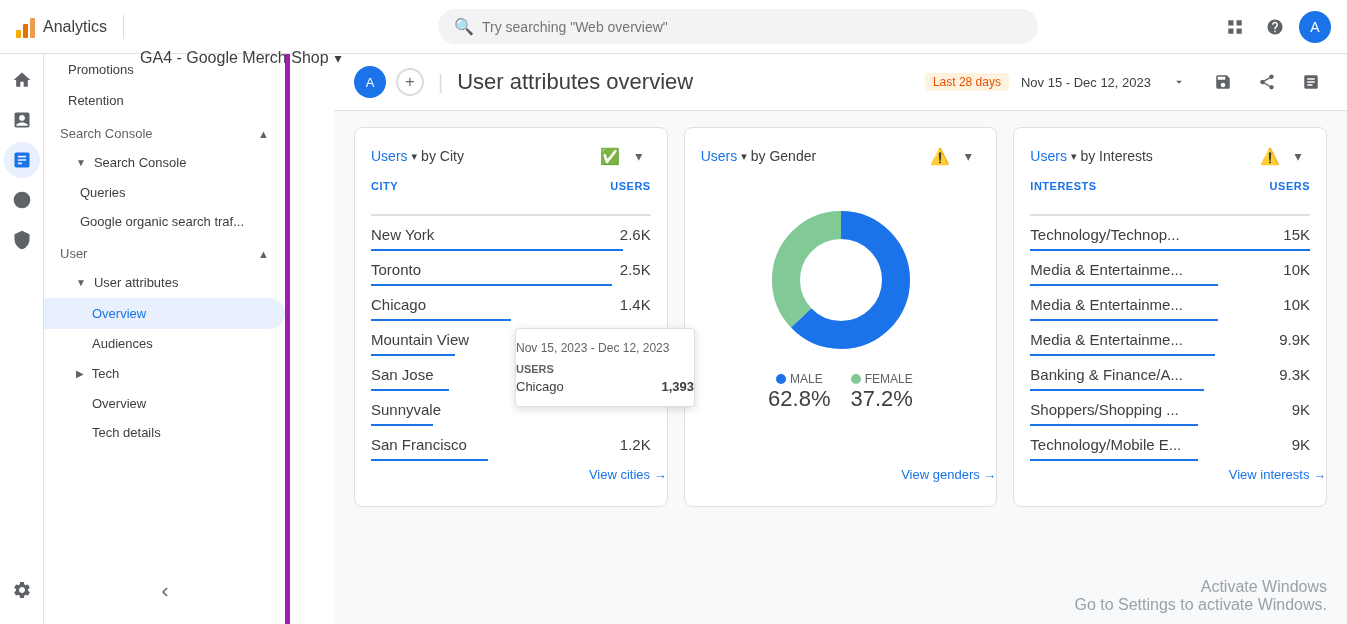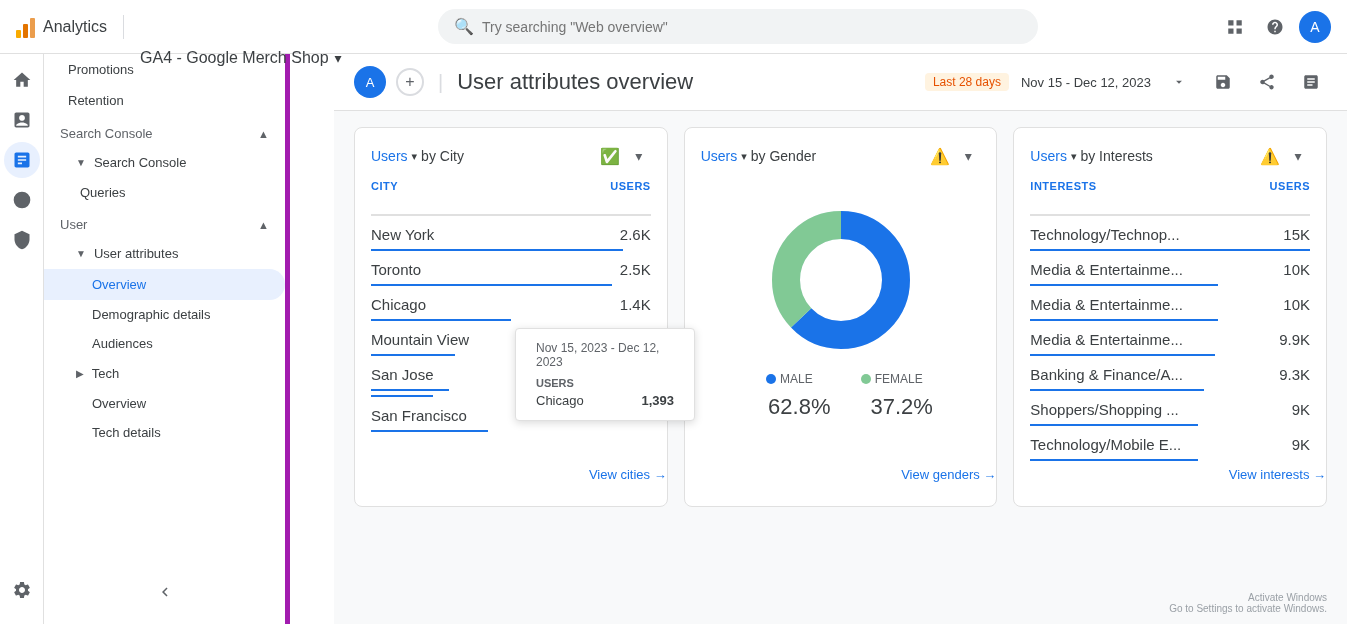--- a/index.html
+++ b/index.html
@@ -292,53 +292,52 @@
       display: flex;
       gap: 20px;
       margin-top: 12px;
       font-size: 13px;
     }
 
     .legend-item {
       display: flex;
       flex-direction: column;
       align-items: center;
-      gap: 8px;
+      gap: 0;
     }
 
     .legend-dot {
       width: 10px;
       height: 10px;
       border-radius: 50%;
     }
 
     .legend-label {
       display: flex;
       align-items: center;
       gap: 4px;
       font-size: 12px;
       color: #5f6368;
     }
 
     .legend-value {
       font-size: 22px;
       font-weight: 400;
       color: #3c4043;
-      margin-left: 20px;
     }
 
     
     .tooltip-popup {
       position: absolute;
       top: 200px;
       left: 160px;
       background: #fff;
       border: 1px solid #e0e0e0;
       border-radius: 4px;
-      padding: 12px 20px;
+      padding: 12px 0;
       box-shadow: 0 2px 8px rgba(0,0,0,0.15);
       z-index: 100;
       min-width: 180px;
     }
 
     .tooltip-date {
       font-size: 12px;
       color: #5f6368;
       margin-bottom: 8px;
     }
@@ -415,21 +414,21 @@
       justify-content: center;
       font-size: 16px;
       color: #5f6368;
       cursor: pointer;
     }
 
     .windows-watermark {
       position: absolute;
       bottom: 10px;
       right: 20px;
-      font-size: 10px;
+      font-size: 16px;
       color: #9aa0a6;
       text-align: right;
     }
 
     .sidebar-left-icons {
       width: 44px;
       min-width: 44px;
       background: #fff;
       border-right: 1px solid #e0e0e0;
       position: absolute;
@@ -560,34 +559,34 @@
     <span>Search Console</span>
     <span class="expand-icon">▲</span>
   </div>
   <div class="sidebar-item" style="padding-left:32px;">
     <span style="font-size:10px; color:#5f6368;">▼</span>
     <span>Search Console</span>
   </div>
   <div class="sidebar-subitem">
     <span>Queries</span>
   </div>
+  <div class="sidebar-subitem">
+    <span>Google organic search traf...</span>
+  </div>
 
   <div class="sidebar-group-header">
     <span>User</span>
     <span class="expand-icon">▲</span>
   </div>
   <div class="sidebar-item" style="padding-left:32px; font-weight:500;">
     <span style="font-size:10px; color:#5f6368;">▼</span>
     <span>User attributes</span>
   </div>
   <div class="sidebar-item active" style="padding-left:48px;">
     <span>Overview</span>
-  </div>
-  <div class="sidebar-subitem" style="padding-left:48px;">
-    <span>Demographic details</span>
   </div>
   <div class="sidebar-subitem" style="padding-left:48px;">
     <span>Audiences</span>
   </div>
   <div class="sidebar-item" style="padding-left:32px;">
     <span style="font-size:10px; color:#5f6368;">▶</span>
     <span>Tech</span>
   </div>
   <div class="sidebar-subitem" style="padding-left:48px;">
     <span>Overview</span>
@@ -677,20 +676,24 @@
       <div class="table-row">
         <span class="row-name">Mountain View</span>
         <span class="row-value"></span>
       </div>
       <div style="height:2px; background:#1a73e8; width:30%; margin-bottom:4px;"></div>
       <div class="table-row">
         <span class="row-name">San Jose</span>
         <span class="row-value"></span>
       </div>
       <div style="height:2px; background:#1a73e8; width:28%; margin-bottom:4px;"></div>
+      <div class="table-row">
+        <span class="row-name">Sunnyvale</span>
+        <span class="row-value"></span>
+      </div>
       <div style="height:2px; background:#1a73e8; width:22%; margin-bottom:4px;"></div>
       <div class="table-row">
         <span class="row-name">San Francisco</span>
         <span class="row-value">1.2K</span>
       </div>
       <div style="height:2px; background:#1a73e8; width:42%; margin-bottom:4px;"></div>
       <div class="card-footer">
         <a class="view-link">View cities →</a>
       </div>
 

